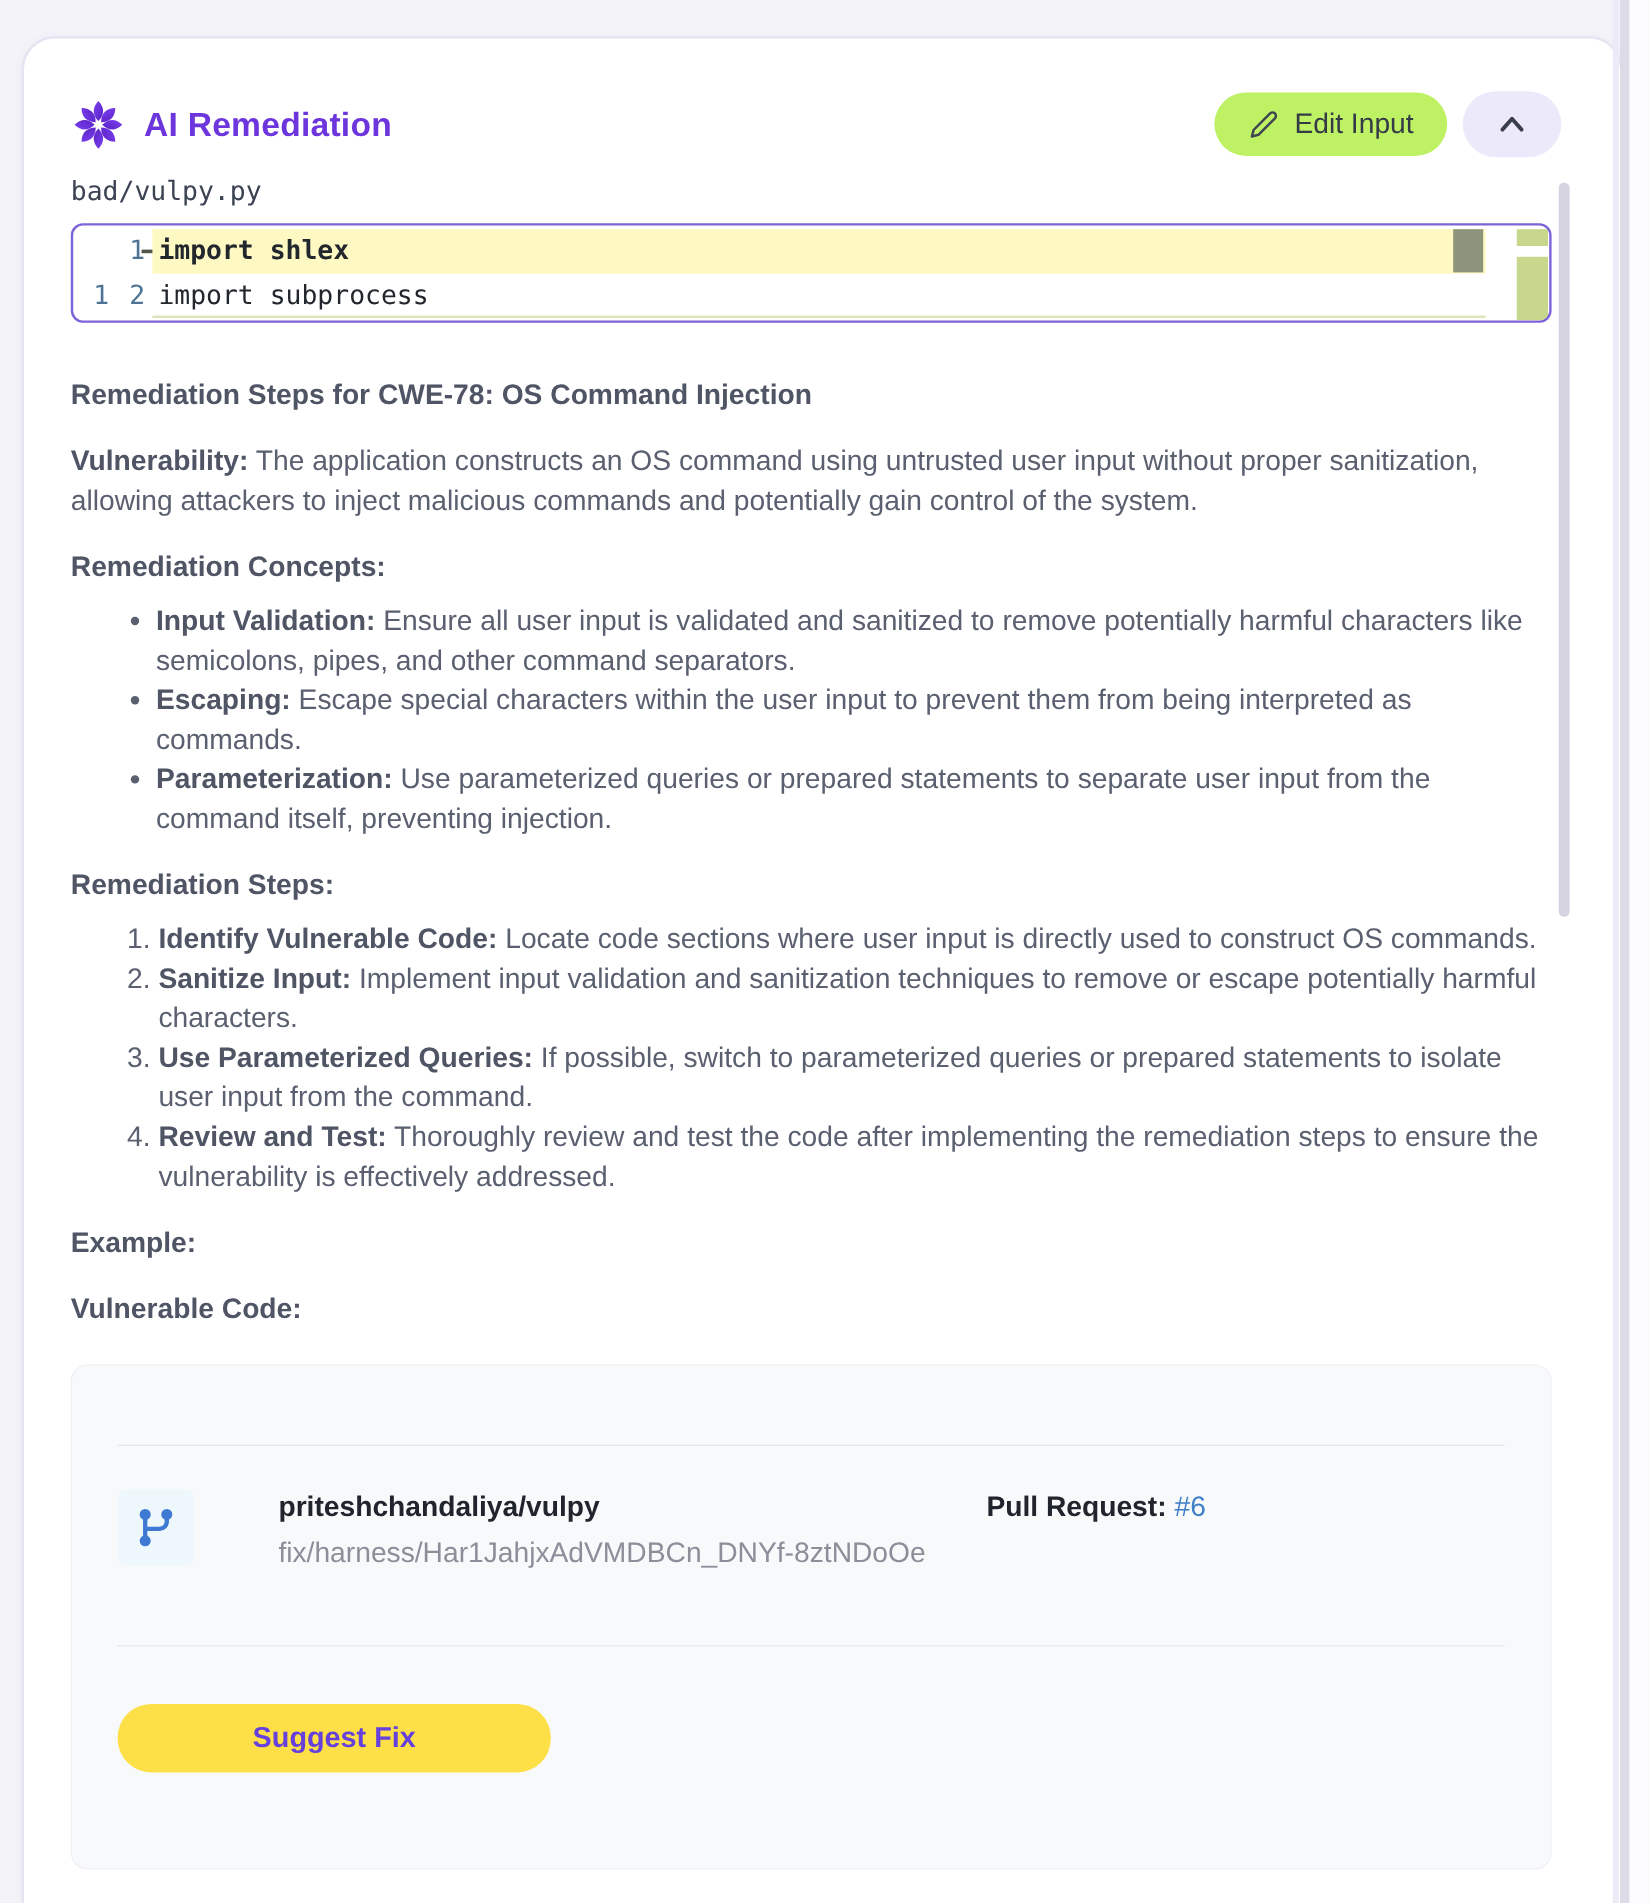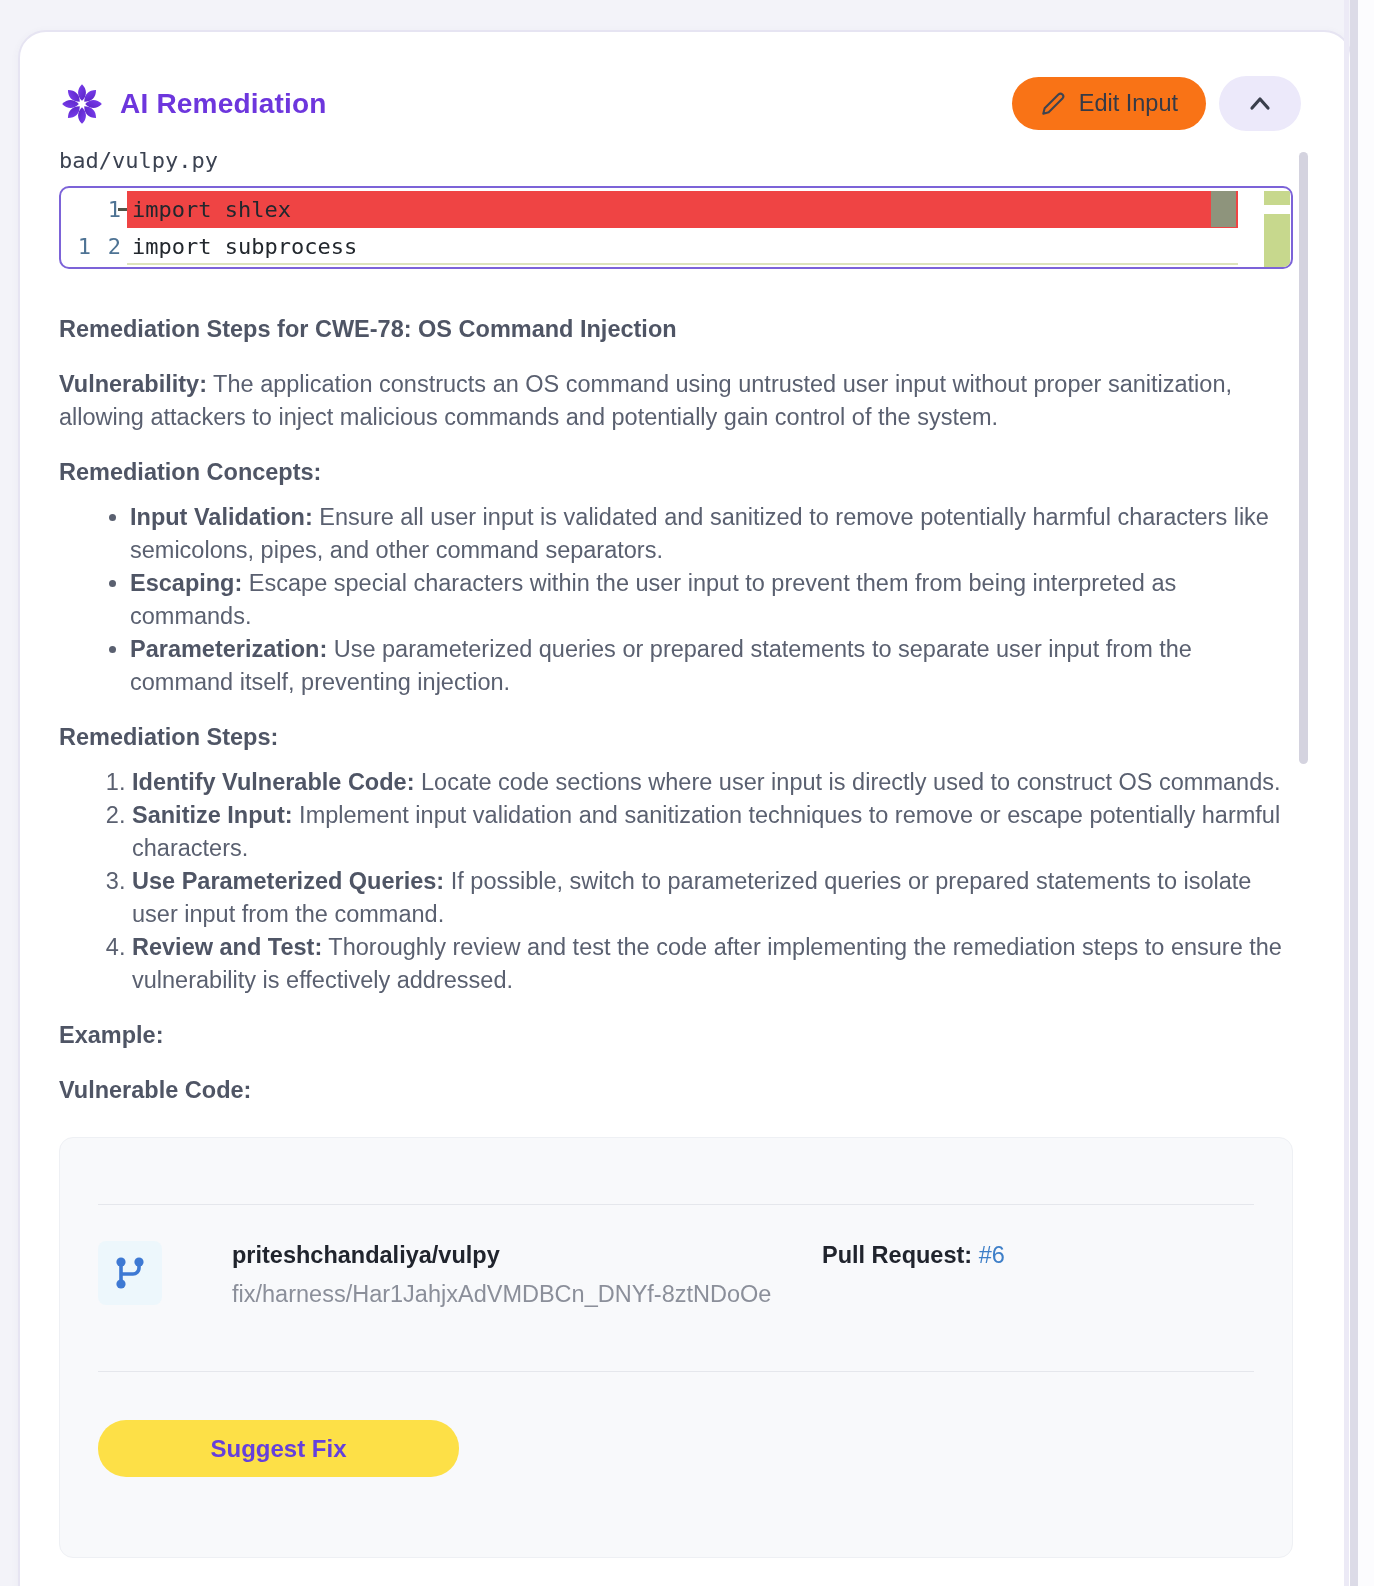--- a/index.html
+++ b/index.html
@@ -15,21 +15,21 @@
     box-sizing:border-box;box-shadow:0 2px 8px rgba(80,70,120,.05);
   }
   
   .header{display:flex;align-items:center;justify-content:space-between;margin:44px 49px 0 39px;}
   .header-left{display:flex;align-items:center;gap:15px;}
   .logo{width:46px;height:46px;flex:0 0 auto;}
   .title{font-size:28px;font-weight:700;color:#6d36dd;letter-spacing:.2px;}
   .header-right{display:flex;align-items:center;}
   .btn-pill{
     display:flex;align-items:center;gap:13px;height:53px;padding:0 28px;
-    background:#f97316;border:none;border-radius:27px;cursor:pointer;
+    background:#bef264;border:none;border-radius:27px;cursor:pointer;
     font-family:inherit;font-size:23.5px;color:#353a47;font-weight:500;
   }
   .btn-collapse{
     width:82px;height:55px;margin-left:13px;border:none;border-radius:28px;
     background:#ece9fa;display:flex;align-items:center;justify-content:center;cursor:pointer;
   }
   
   .file-label{
     margin:17px 57px 0 39px;
     font-family:"DejaVu Sans Mono",monospace;font-size:22px;color:#3b4251;
@@ -38,21 +38,21 @@
     position:relative;margin:13px 57px 0 39px;height:83px;box-sizing:border-box;
     border:2px solid #7c63d8;border-radius:10px;overflow:hidden;background:#fff;
     font-family:"DejaVu Sans Mono",monospace;font-size:22px;color:#22272d;
     padding-top:3px;
   }
   .diff-row{display:flex;height:37px;line-height:37px;}
   .ln{color:#4e7394;text-align:right;flex:0 0 auto;}
   .ln.old{width:30px;}
   .ln.new{width:24px;margin-left:6px;}
   .code-line{flex:1;margin-left:6px;margin-right:53px;padding-left:5px;white-space:pre;position:relative;}
-  .code-line.added{background:#ef4444;}
+  .code-line.added{background:#fef9c3;font-weight:bold;}
   .code-line.added::before{content:"";position:absolute;left:-9px;top:17px;width:9px;height:3px;background:#51564a;}
   .diff-row.ctx .code-line{border-bottom:2px solid #dde4bb;}
   .mini-thumb{position:absolute;top:3px;right:55px;width:25px;height:36px;background:#8e947c;}
   .mm-block{position:absolute;right:1px;width:26px;background:#c7d88d;}
   .mm-1{top:3px;height:14px;}
   .mm-2{top:26px;height:53px;}
   
   .content{margin:0 57px 0 39px;color:#5a6070;font-size:23.5px;line-height:33px;}
   .content p{margin:22px 0 0;}
   .content p.h1{margin-top:44px;}

